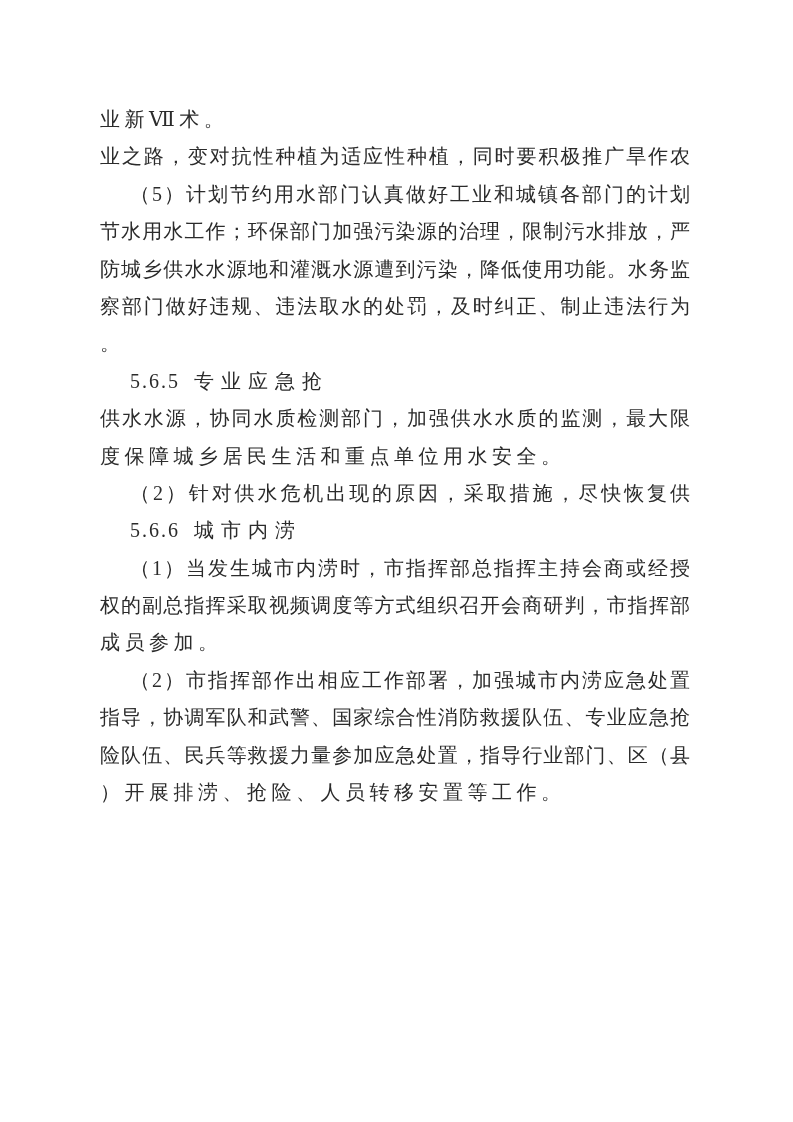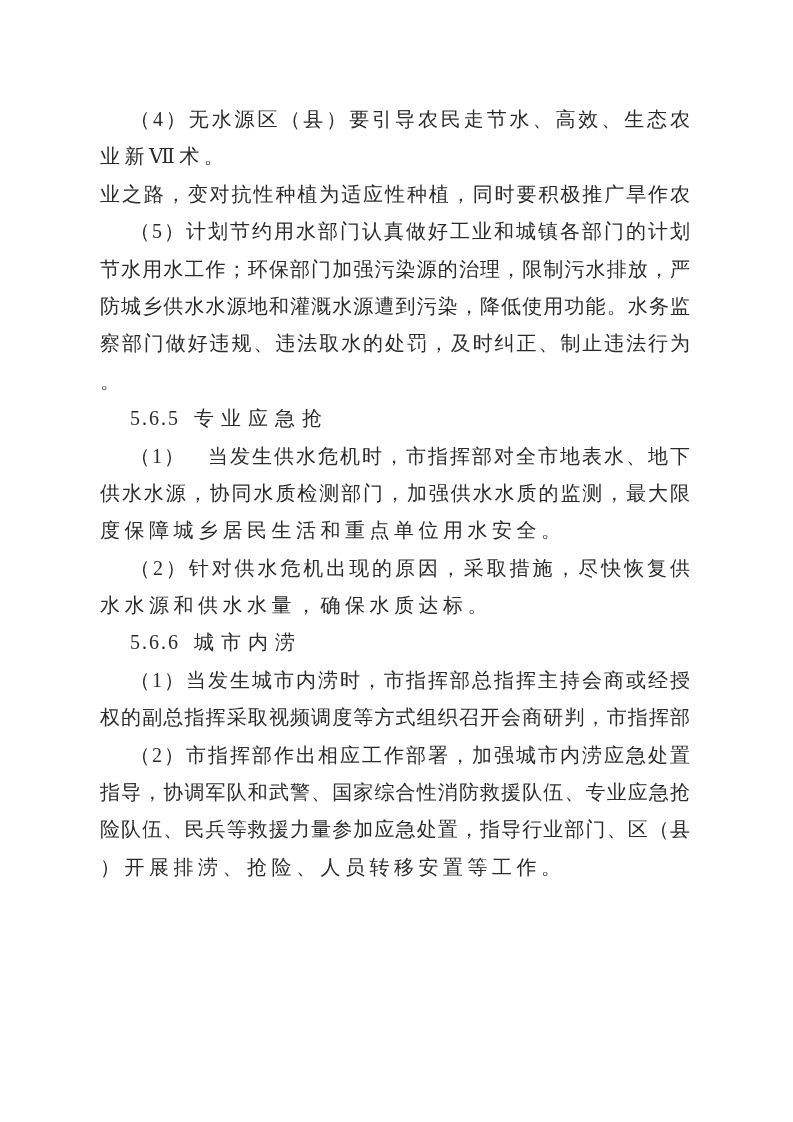--- a/index.html
+++ b/index.html
@@ -46,35 +46,33 @@
   .line.heading .sec-title {
     margin-left: 14px;
     letter-spacing: 7px;
   }
 </style>
 </head>
 <body>
 
 <div class="page">
   <main class="text-block" id="text-block">
-      <div class="line indent justify">（4）无水源区（县）要引导农民走节水、高效、生态农</div>
       <div class="line">业新Ⅶ术。</div>
       <div class="line justify">业之路，变对抗性种植为适应性种植，同时要积极推广旱作农</div>
       <div class="line indent justify">（5）计划节约用水部门认真做好工业和城镇各部门的计划</div>
       <div class="line justify">节水用水工作；环保部门加强污染源的治理，限制污水排放，严</div>
       <div class="line justify">防城乡供水水源地和灌溉水源遭到污染，降低使用功能。水务监</div>
       <div class="line justify">察部门做好违规、违法取水的处罚，及时纠正、制止违法行为</div>
       <div class="line">。</div>
       <div class="line heading indent"><span class="sec-num">5.6.5</span><span class="sec-title">专业应急抢</span></div>
-      <div class="line indent justify">（1）　当发生供水危机时，市指挥部对全市地表水、地下</div>
       <div class="line justify">供水水源，协同水质检测部门，加强供水水质的监测，最大限</div>
       <div class="line">度保障城乡居民生活和重点单位用水安全。</div>
       <div class="line indent justify">（2）针对供水危机出现的原因，采取措施，尽快恢复供</div>
-      <div class="line">水水源和供水水量，确保水质达标。</div>
       <div class="line heading indent"><span class="sec-num">5.6.6</span><span class="sec-title">城市内涝</span></div>
       <div class="line indent justify">（1）当发生城市内涝时，市指挥部总指挥主持会商或经授</div>
       <div class="line justify">权的副总指挥采取视频调度等方式组织召开会商研判，市指挥部</div>
+      <div class="line">成员参加。</div>
       <div class="line indent justify">（2）市指挥部作出相应工作部署，加强城市内涝应急处置</div>
       <div class="line justify">指导，协调军队和武警、国家综合性消防救援队伍、专业应急抢</div>
       <div class="line justify">险队伍、民兵等救援力量参加应急处置，指导行业部门、区（县</div>
       <div class="line">）开展排涝、抢险、人员转移安置等工作。</div>
     </main>
 </div>
 
 </body></html>

